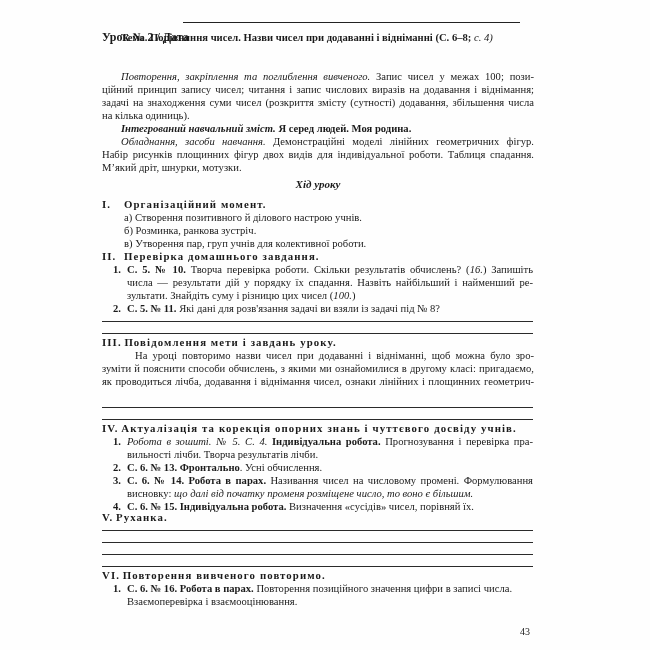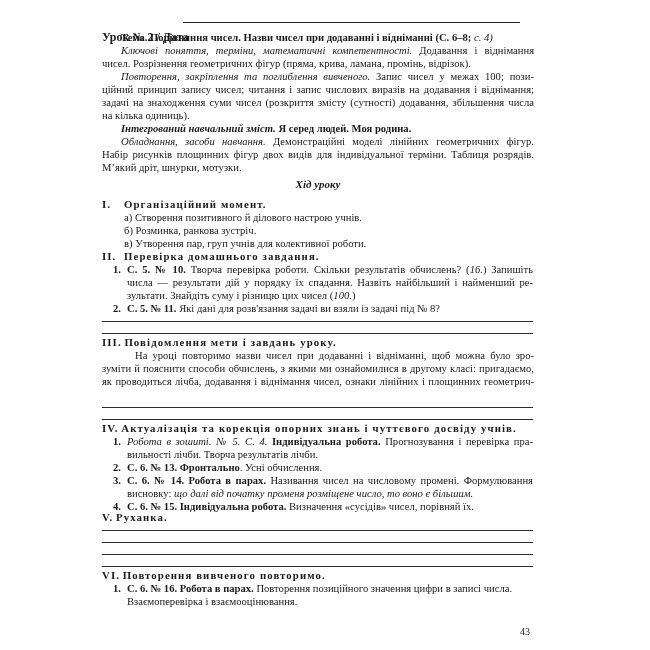--- a/index.html
+++ b/index.html
@@ -27,39 +27,35 @@
     <span>Урок № 2 / Дата</span>
   </div>
   <div style="position:absolute; left:183px; top:22px; width:337px; border-top:1.3px solid #222;"></div>
 
   <div class="abs txt" style="left:121px; top:31px;">
     <span class="b">Тема.</span>
     <span class="b">Порівняння чисел. Назви чисел при додаванні і відніманні (С. 6–8;</span>
     <span class="i">с. 4)</span>
   </div>
 
-  <div class="para" style="top:44px;">
-    <span class="just" style="text-indent:19px;"><span class="i">Ключові поняття, терміни, математичні компетентності.</span> <span>Додавання і віднімання</span></span>
-    <span class="line">чисел. Розрізнення геометричних фігур (пряма, крива, ламана, промінь, відрізок).</span>
-  </div>
 
   <div class="para" style="top:70px;">
     <span class="just" style="text-indent:19px;"><span class="i">Повторення, закріплення та поглиблення вивченого.</span> <span>Запис чисел у межах 100; пози-</span></span>
     <span class="just">ційний принцип запису чисел; читання і запис числових виразів на додавання і віднімання;</span>
     <span class="just">задачі на знаходження суми чисел (розкриття змісту (сутності) додавання, збільшення числа</span>
     <span class="line">на кілька одиниць).</span>
   </div>
 
   <div class="para" style="top:122px;">
     <span class="line" style="padding-left:19px;font-weight:bold;"><span class="i">Інтегрований навчальний зміст.</span> <span>Я серед людей. Моя родина.</span></span>
   </div>
 
   <div class="para" style="top:135px;">
     <span class="just" style="text-indent:19px;"><span class="i">Обладнання, засоби навчання.</span> <span>Демонстраційні моделі лінійних геометричних фігур.</span></span>
-    <span class="just">Набір рисунків площинних фігур двох видів для індивідуальної терміни. Таблиця розрядів.</span>
+    <span class="just">Набір рисунків площинних фігур двох видів для індивідуальної роботи. Таблиця спадання.</span>
     <span class="line">М’який дріт, шнурки, мотузки.</span>
   </div>
 
   <div class="abs" style="left:0; width:636px; top:178px; text-align:center; font-size:11px; font-weight:bold; font-style:italic;">Хід уроку</div>
 
   <div class="abs txt" style="left:102px; top:198px;">
     <span class="sec" style="display:inline-block; width:22px;">I.</span><span class="sec">Організаційний момент.</span>
   </div>
   <div class="abs txt" style="left:124px; top:211px;">а) Створення позитивного й ділового настрою учнів.</div>
   <div class="abs txt" style="left:124px; top:224px;">б) Розминка, ранкова зустріч.</div>

